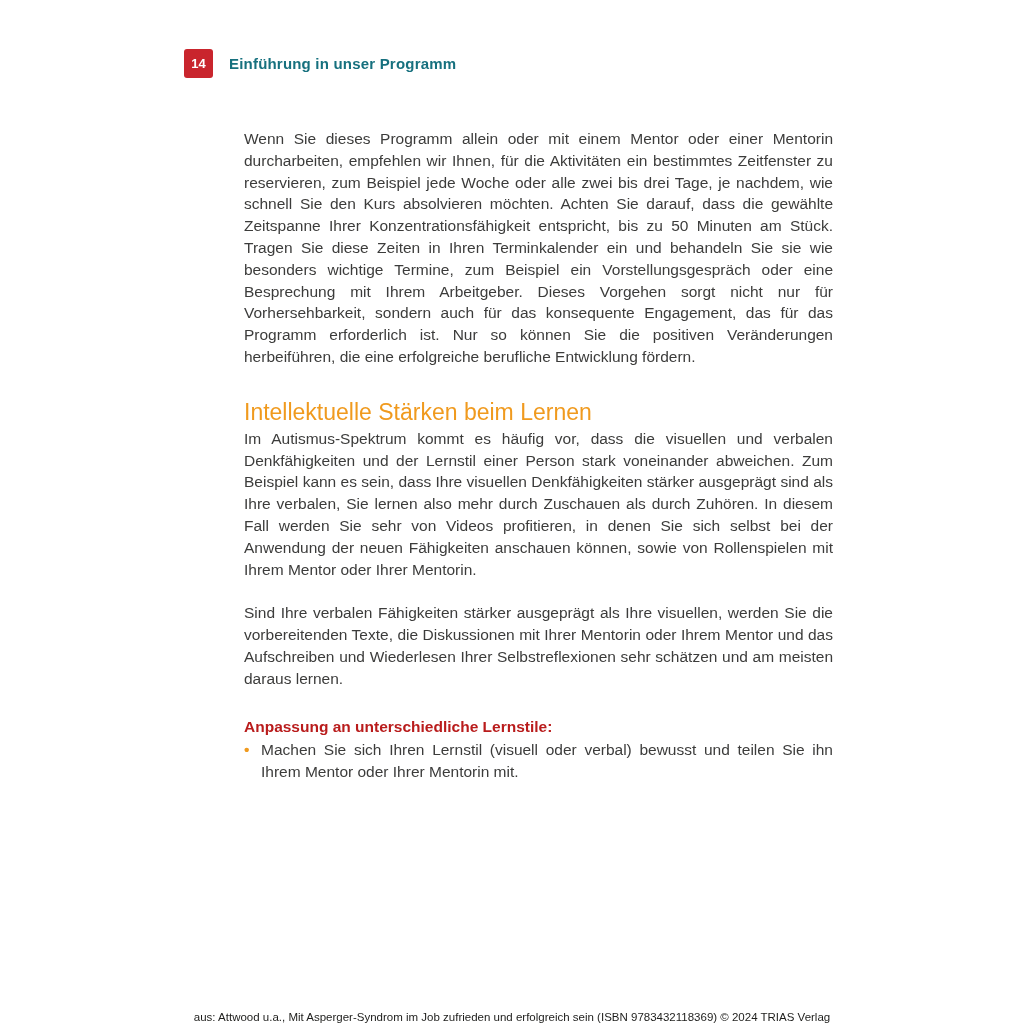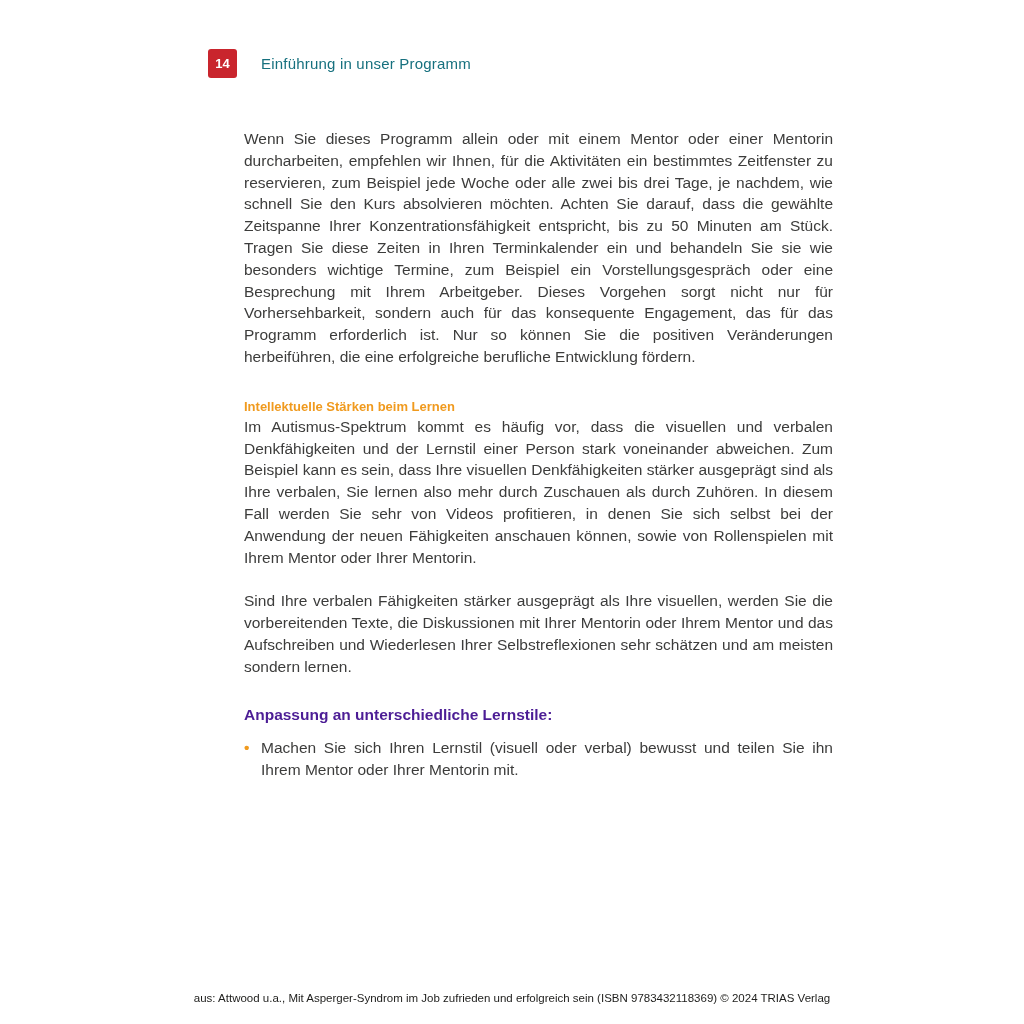--- a/index.html
+++ b/index.html
@@ -15,65 +15,65 @@
     font-family: "Liberation Sans", "DejaVu Sans", sans-serif;
     color: #3c3c3b;
     overflow: hidden;
   }
   .running-header {
     position: absolute;
     top: 49px;
     left: 184px;
     display: flex;
     align-items: center;
-    gap: 24px;
-    margin-left: 24px;
+    gap: 16px;
   }
   .page-badge {
     width: 29px;
     height: 29px;
     background: #c9252d;
     border-radius: 3px;
     color: #ffffff;
     font-size: 13px;
     font-weight: bold;
     display: flex;
     align-items: center;
     justify-content: center;
   }
   .header-title {
     color: #16707e;
     font-size: 15px;
     letter-spacing: 0.2px;
+    font-weight: bold;
   }
   .content {
     position: absolute;
     top: 128px;
     left: 244px;
     width: 589px;
   }
   .content p {
     margin: 0 0 22px 0;
     font-size: 15.5px;
     line-height: 21.8px;
     text-align: justify;
     hyphens: auto;
     -webkit-hyphens: auto;
   }
   .section-heading {
     margin: 31px 0 2px 0;
-    font-size: 13px;
-    font-weight: bold;
+    font-size: 23px;
+    font-weight: normal;
     color: #f09a1e;
   }
   .sub-heading {
-    margin: 28px 0 13px 0;
+    margin: 28px 0 3px 0;
     font-size: 15.5px;
     font-weight: bold;
-    color: #4c1d95;
+    color: #b91c1c;
   }
   ul.bullets {
     margin: 0;
     padding: 0;
     list-style: none;
   }
   ul.bullets li {
     position: relative;
     padding-left: 17px;
     font-size: 15.5px;
@@ -85,21 +85,21 @@
   ul.bullets li::before {
     content: "\2022";
     position: absolute;
     left: 0;
     top: 0;
     color: #f09a1e;
     font-weight: bold;
   }
   .footer-credit {
     position: absolute;
-    bottom: 20px;
+    bottom: 1px;
     left: 0;
     width: 100%;
     text-align: center;
     font-size: 11.5px;
     color: #1d1d1b;
   }
 </style>
 </head>
 <body>
 
@@ -111,21 +111,21 @@
   </div>
 
   <div class="content">
 
     <p>Wenn Sie dieses Programm allein oder mit einem Mentor oder einer Mentorin durcharbeiten, empfehlen wir Ihnen, für die Aktivitäten ein bestimmtes Zeitfenster zu reservieren, zum Beispiel jede Woche oder alle zwei bis drei Tage, je nachdem, wie schnell Sie den Kurs absolvieren möchten. Achten Sie darauf, dass die gewählte Zeitspanne Ihrer Konzentrationsfähigkeit entspricht, bis zu 50 Minuten am Stück. Tragen Sie diese Zeiten in Ihren Terminkalender ein und behandeln Sie sie wie besonders wichtige Termine, zum Beispiel ein Vorstellungsgespräch oder eine Besprechung mit Ihrem Arbeitgeber. Dieses Vorgehen sorgt nicht nur für Vorhersehbarkeit, sondern auch für das konsequente Engagement, das für das Programm erforderlich ist. Nur so können Sie die positiven Veränderungen herbeiführen, die eine erfolgreiche berufliche Entwicklung fördern.</p>
 
     <h2 class="section-heading">Intellektuelle Stärken beim Lernen</h2>
 
     <p>Im Autismus-Spektrum kommt es häufig vor, dass die visuellen und verbalen Denkfähigkeiten und der Lernstil einer Person stark voneinander abweichen. Zum Beispiel kann es sein, dass Ihre visuellen Denkfähigkeiten stärker ausgeprägt sind als Ihre verbalen, Sie lernen also mehr durch Zuschauen als durch Zuhören. In diesem Fall werden Sie sehr von Videos profitieren, in denen Sie sich selbst bei der Anwendung der neuen Fähigkeiten anschauen können, sowie von Rollenspielen mit Ihrem Mentor oder Ihrer Mentorin.</p>
 
-    <p>Sind Ihre verbalen Fähigkeiten stärker ausgeprägt als Ihre visuellen, werden Sie die vorbereitenden Texte, die Diskussionen mit Ihrer Mentorin oder Ihrem Mentor und das Aufschreiben und Wiederlesen Ihrer Selbstreflexionen sehr schätzen und am meisten sondern lernen.</p>
+    <p>Sind Ihre verbalen Fähigkeiten stärker ausgeprägt als Ihre visuellen, werden Sie die vorbereitenden Texte, die Diskussionen mit Ihrer Mentorin oder Ihrem Mentor und das Aufschreiben und Wiederlesen Ihrer Selbstreflexionen sehr schätzen und am meisten daraus lernen.</p>
 
 
     <h3 class="sub-heading">Anpassung an unterschiedliche Lernstile:</h3>
 
     <ul class="bullets">
       <li>Machen Sie sich Ihren Lernstil (visuell oder verbal) bewusst und teilen Sie ihn Ihrem Mentor oder Ihrer Mentorin mit.</li>
     </ul>
 
   </div>
 

